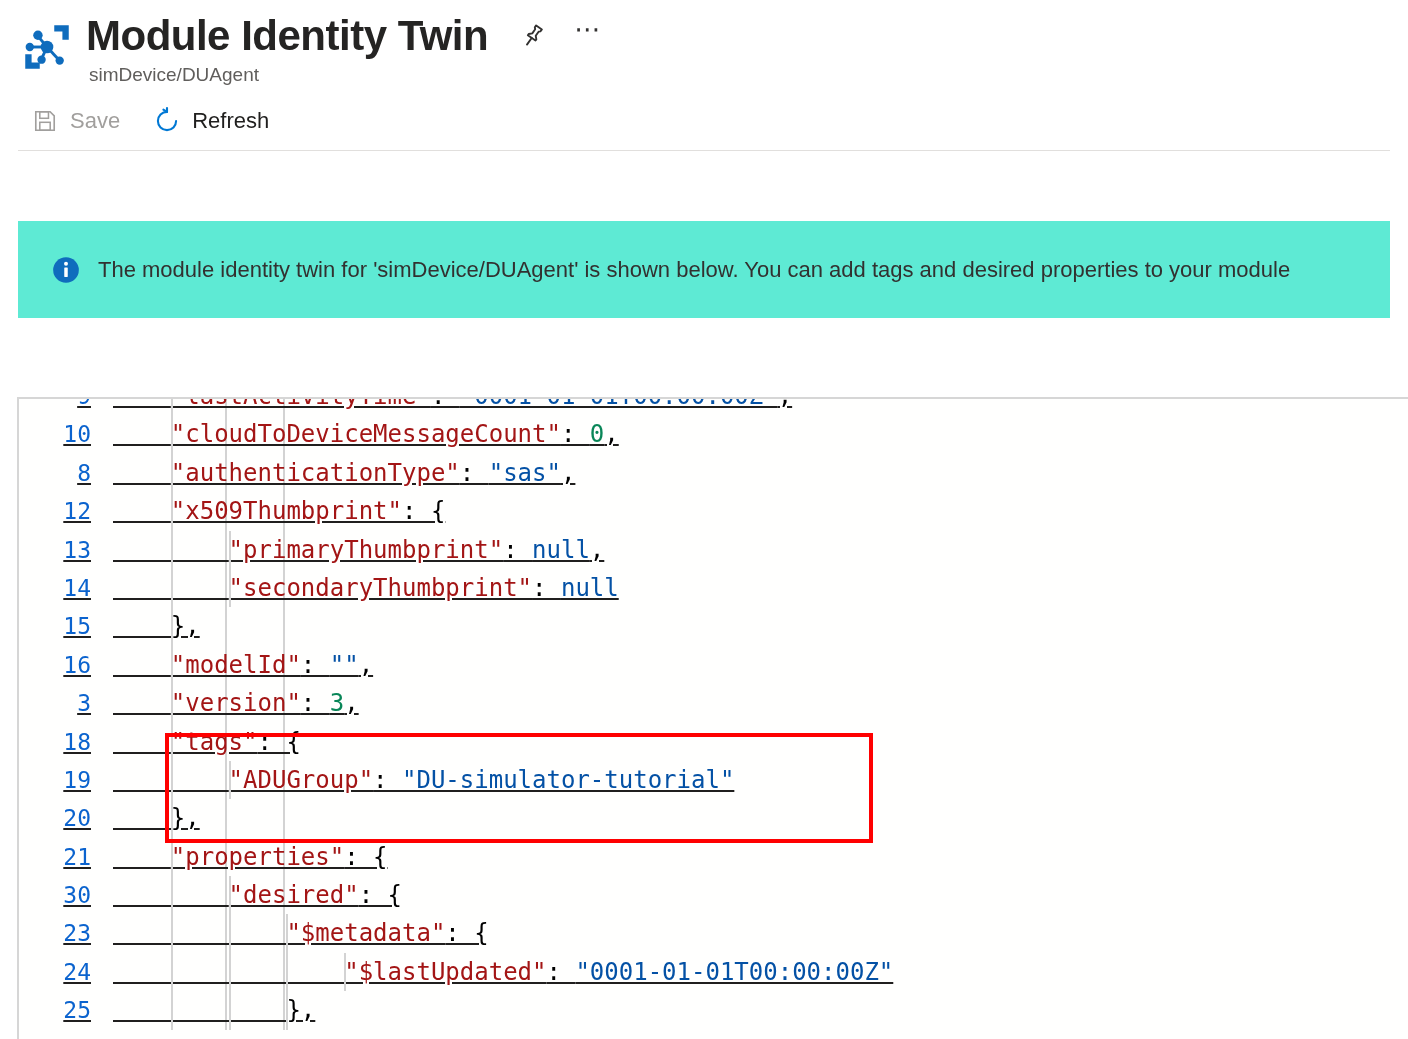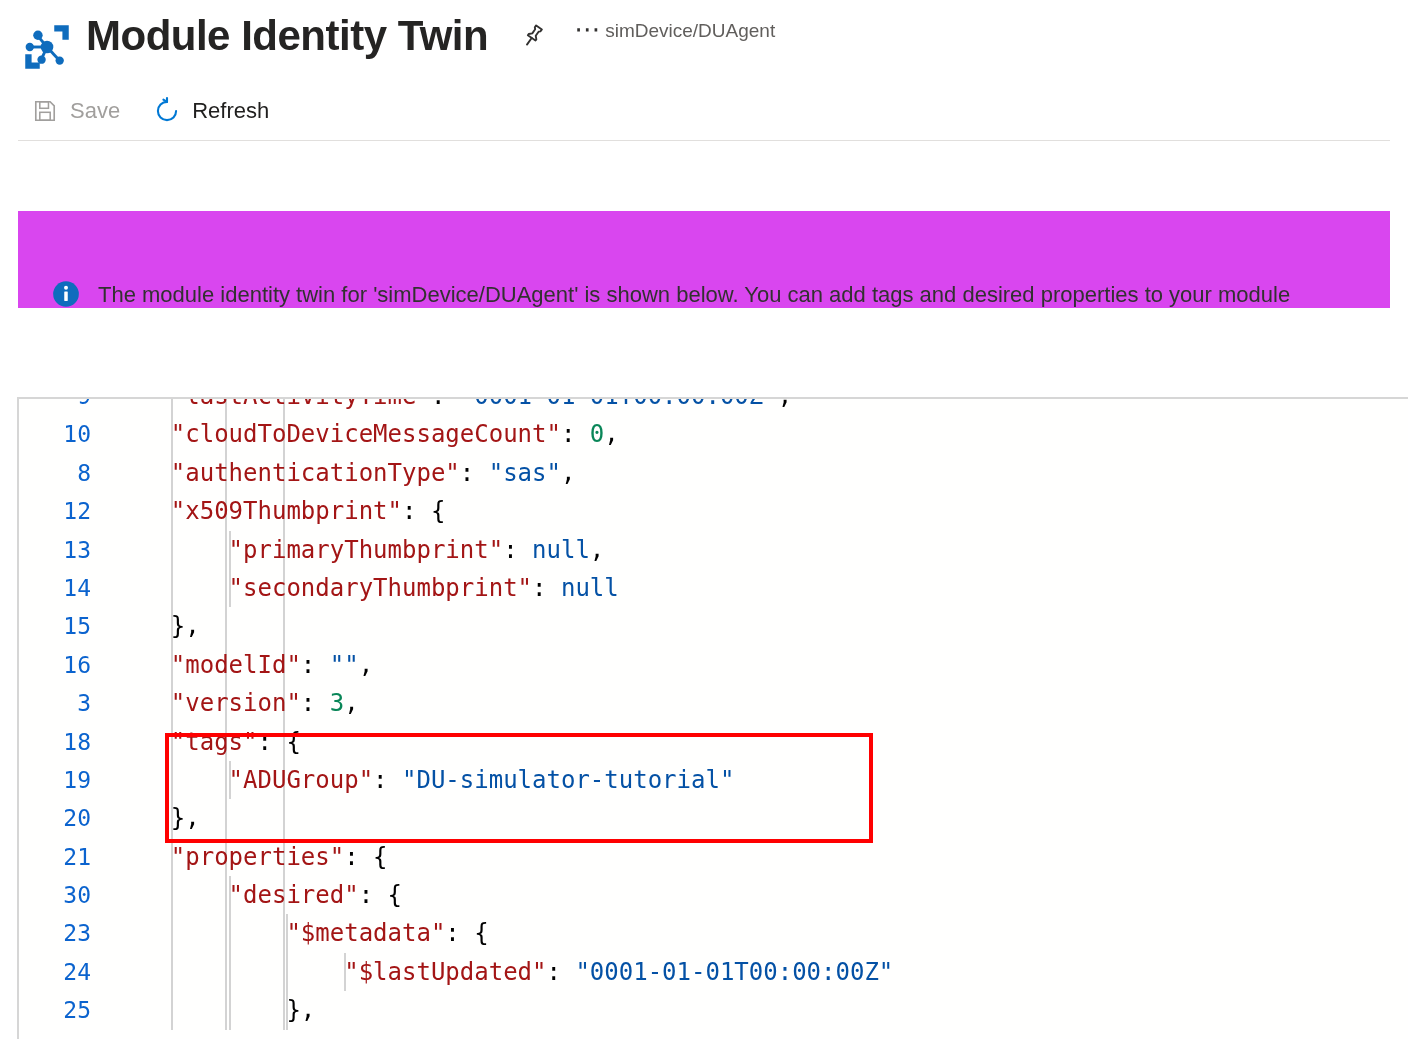--- a/index.html
+++ b/index.html
@@ -28,21 +28,21 @@
   }
   .hub-icon {
     width: 58px;
     height: 58px;
     flex: 0 0 58px;
     margin-top: 4px;
   }
   .title-block {
     margin-left: 10px;
     display: flex;
-    flex-direction: row;
+    flex-direction: column;
   }
   .title-line {
     display: flex;
     align-items: center;
   }
   .page-title {
     font-size: 42px;
     font-weight: 600;
     letter-spacing: -0.5px;
     line-height: 1.05;
@@ -110,23 +110,23 @@
 
   .cmd-divider {
     height: 1px;
     background: #e1dfdd;
     margin: 0 18px 0 18px;
   }
 
   
   .info-banner {
     margin: 70px 18px 0 18px;
-    background: #d946ef;
-    display: flex;
-    align-items: flex-end;
+    background: #5eead4;
+    display: flex;
+    align-items: center;
     min-height: 97px;
     padding: 0 0 0 34px;
     box-sizing: border-box;
     overflow: hidden;
   }
   .info-icon {
     flex: 0 0 28px;
     width: 28px;
     height: 28px;
     margin-right: 18px;
@@ -148,20 +148,21 @@
     border-left: 2px solid #d6d6d6;
     background: #fffffe;
     overflow: hidden;
   }
   .editor-inner {
     position: relative;
     margin-top: -22px;
     font-family: "DejaVu Sans Mono", "Liberation Mono", monospace;
     font-size: 24px;
     line-height: 38.4px;
+    text-decoration: underline;
   }
   .code-line {
     display: flex;
     align-items: baseline;
     height: 38.4px;
     position: relative;
     white-space: pre;
   }
   .ln {
     flex: 0 0 94px;

